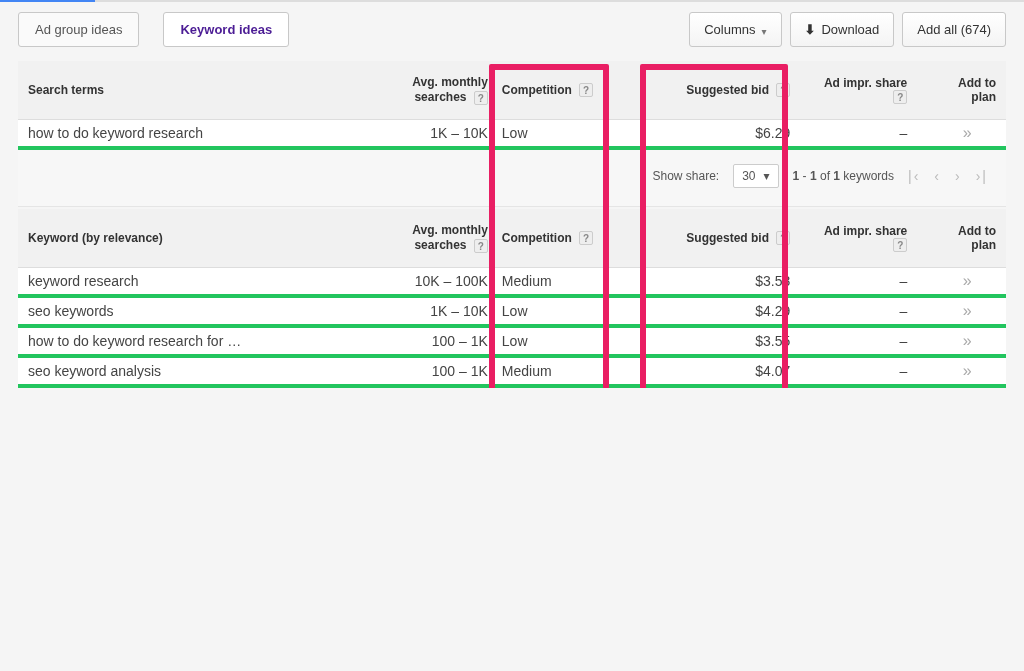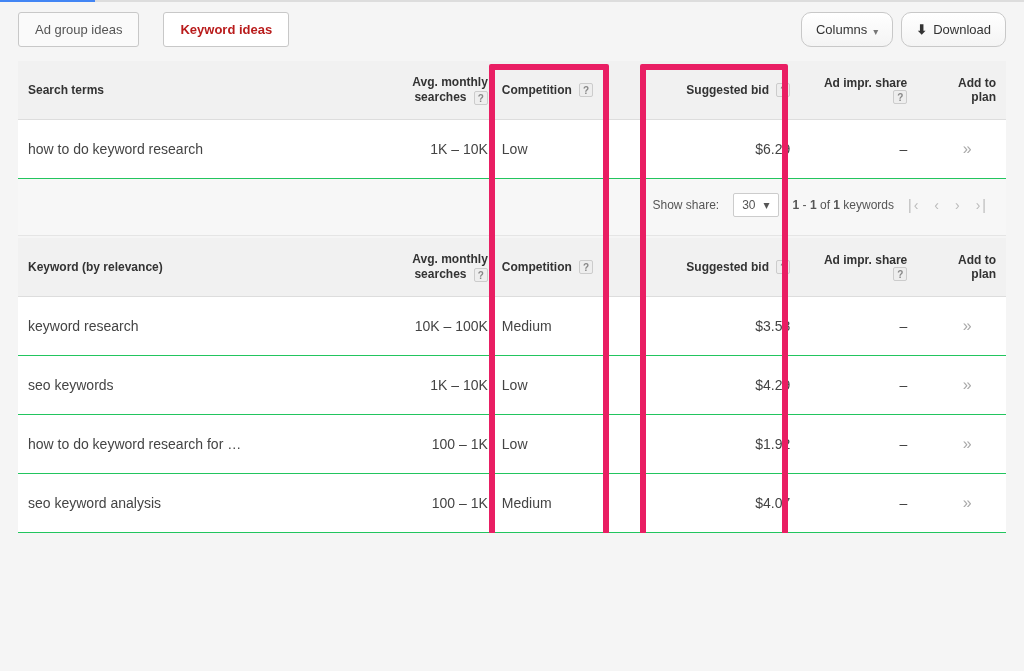--- a/index.html
+++ b/index.html
@@ -39,27 +39,27 @@
     border: 1px solid #c8c8c8;
     border-radius: 3px;
     background: #fafafa;
     color: #555;
     font-size: 13px;
     cursor: pointer;
   }
   .tab.active {
     background: #fff;
     font-weight: bold;
-    color: #b91c1c;
+    color: #4c1d95;
   }
   .spacer { flex: 1; }
   .btn {
     padding: 9px 14px;
     border: 1px solid #c8c8c8;
-    border-radius: 10px;
+    border-radius: 3px;
     background: linear-gradient(#fff,#f4f4f4);
     color: #333;
     font-size: 13px;
     cursor: pointer;
     display: inline-flex;
     align-items: flex-end;
     gap: 6px;
   }
   .btn .caret {
     font-size: 10px;
@@ -77,22 +77,22 @@
     background: #f1f1f1;
     font-weight: bold;
     font-size: 12px;
     color: #333;
     text-align: left;
     padding: 14px 10px;
     border-bottom: 1px solid #ddd;
     vertical-align: middle;
   }
   tbody td {
-    padding: 20px 10px;
-    border-bottom: 1px solid #22c55e;
+    padding: 4px 10px;
+    border-bottom: 4px solid #22c55e;
     font-size: 14px;
     color: #444;
     vertical-align: middle;
     margin-top: 24px;
   }
   .col-term   { width: 360px; }
   .col-avg    { width: 110px; text-align: right; padding-right:4px;}
   .col-comp   { width: 155px; }
   .col-bid    { width: 155px; text-align: right; padding-right:14px;}
   .col-impr   { width: 120px; text-align: right; padding-right:18px;}
@@ -167,20 +167,23 @@
     </div>
     <div class="spacer"></div>
     <div class="btn">
       <span>Columns</span>
       <span class="caret">▾</span>
     </div>
     <div class="btn">
       <span style="font-weight:bold;">⬇</span>
       <span>Download</span>
     </div>
+    <div class="btn">
+      <span>Add all (674)</span>
+    </div>
   </div>
 
   <div class="table-wrap">
     <table>
       <colgroup>
         <col class="col-term">
           <col class="col-avg">
           <col class="col-comp">
           <col class="col-bid">
           <col class="col-impr">
@@ -282,21 +285,21 @@
             <td class="col-avg" style="text-align:right;">1K – 10K</td>
             <td class="col-comp">Low</td>
             <td class="col-bid" style="">$4.29</td>
             <td class="col-impr" style="text-align:right;">–</td>
             <td class="col-plan" style="text-align:center;"><span class="add-ico">»</span></td>
           </tr>
           <tr>
             <td class="col-term">how to do keyword research for …</td>
             <td class="col-avg" style="text-align:right;">100 – 1K</td>
             <td class="col-comp">Low</td>
-            <td class="col-bid" style="text-align:right;">$1.92</td>
+            <td class="col-bid" style="text-align:right;">$3.55</td>
             <td class="col-impr" style="text-align:right;">–</td>
             <td class="col-plan" style="text-align:center;"><span class="add-ico">»</span></td>
           </tr>
           <tr>
             <td class="col-term">seo keyword analysis</td>
             <td class="col-avg" style="text-align:right;">100 – 1K</td>
             <td class="col-comp">Medium</td>
             <td class="col-bid" style="text-align:right;">$4.07</td>
             <td class="col-impr" style="text-align:right;">–</td>
             <td class="col-plan" style="text-align:center;"><span class="add-ico">»</span></td>

